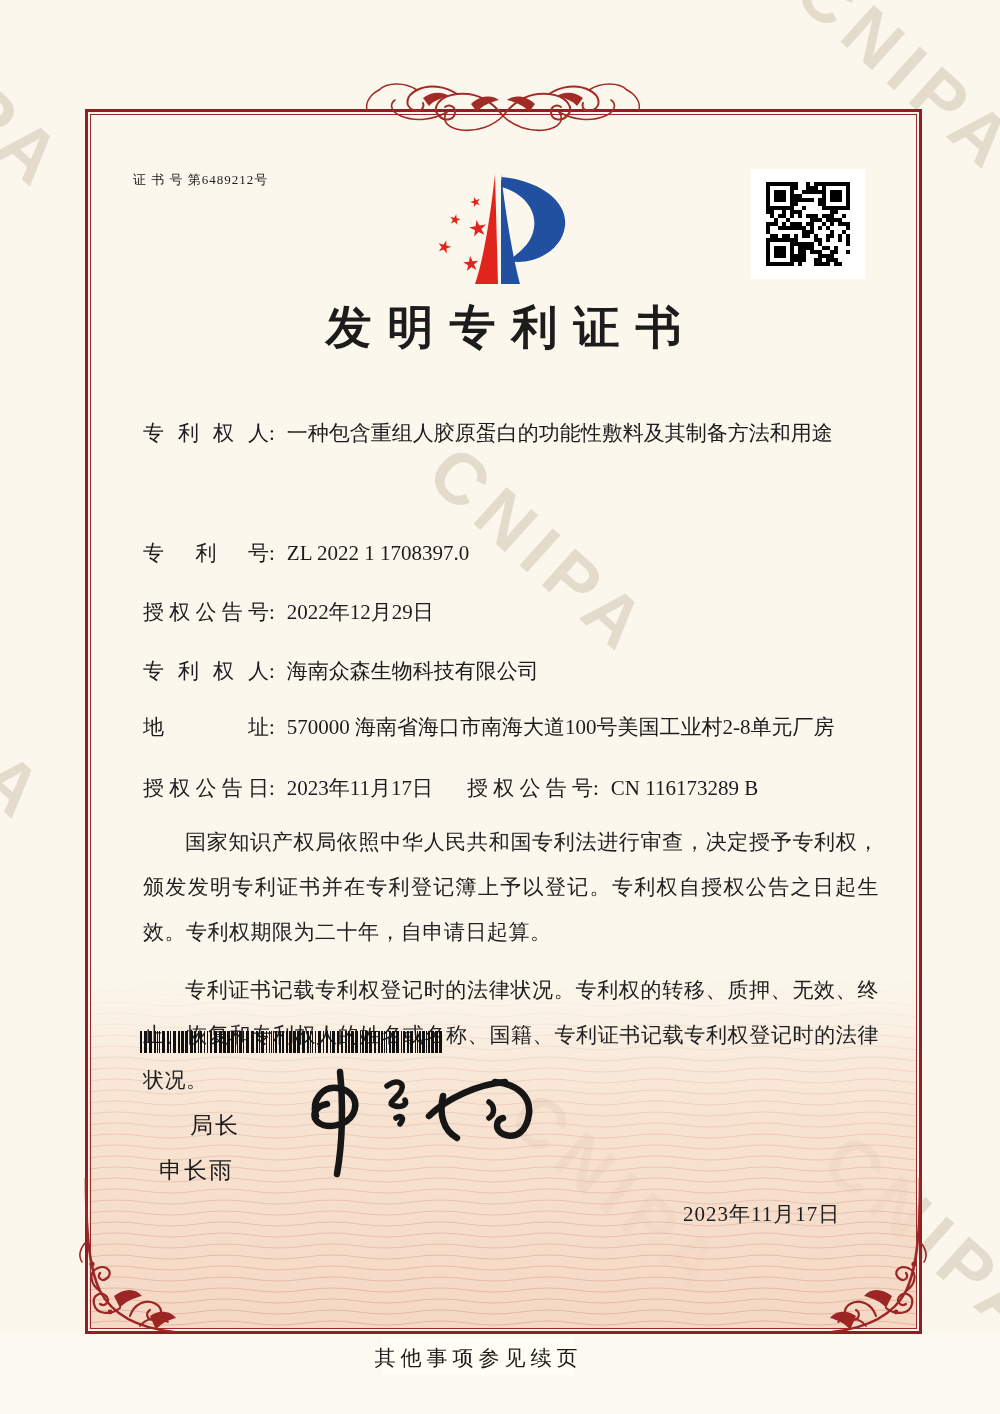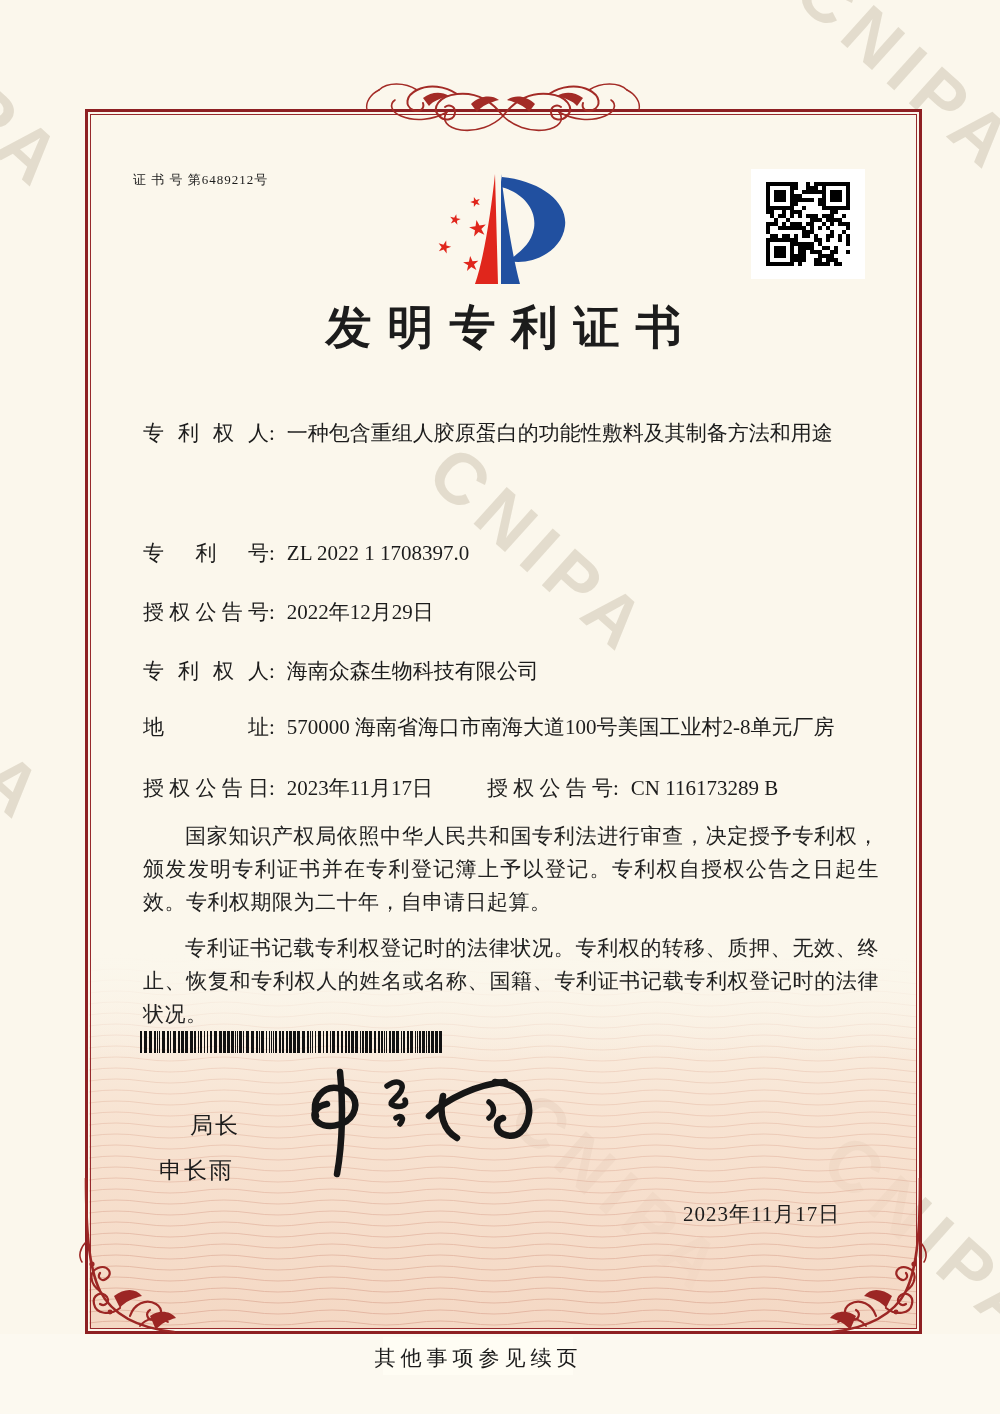--- a/index.html
+++ b/index.html
@@ -36,23 +36,23 @@
 
   
   #cert-no{left:133px;top:171px;font-size:13px;letter-spacing:1px;z-index:5;}
   #title{left:85px;top:297px;width:831px;text-align:center;font-size:46px;font-weight:700;
          letter-spacing:16px;padding-left:22px;box-sizing:border-box;z-index:5;}
   .frow{left:143px;width:740px;font-size:21px;line-height:30px;z-index:5;}
   .flabel{display:inline-block;width:126px;text-align:justify;text-align-last:justify;
           vertical-align:top;}
   .fcolon{margin-right:12px;}
   .fvalue{display:inline-block;vertical-align:top;max-width:596px;font-family:Liberation Serif, serif;}
-  .grant2{position:absolute;left:344px;top:0;white-space:nowrap;}
+  .grant2{position:absolute;left:324px;top:0;white-space:nowrap;}
   #paras{left:143px;top:820px;width:736px;z-index:5;}
-  #paras p{margin:0 0 13px 0;font-size:21px;line-height:33px;text-align:justify;
+  #paras p{margin:0 0 13px 0;font-size:21px;line-height:45px;text-align:justify;
            text-indent:2em;letter-spacing:0.5px;color:#222;}
   #director-title{left:143px;top:1110px;font-size:23px;letter-spacing:2px;
         font-family:"Liberation Sans",sans-serif;z-index:5;margin-left:47px;}
   #director-name{left:143px;top:1155px;font-size:23px;letter-spacing:2px;
         font-family:"Liberation Sans",sans-serif;z-index:5;margin-left:16px;}
   #issue-date{left:683px;top:1200px;font-size:21px;letter-spacing:1px;z-index:5;}
   #page-info{left:60px;top:1291px;width:837px;text-align:center;font-size:17px;z-index:5;}
   #footer-note{left:60px;top:1344px;width:837px;text-align:center;font-size:21px;
                letter-spacing:5px;z-index:5;}
 

